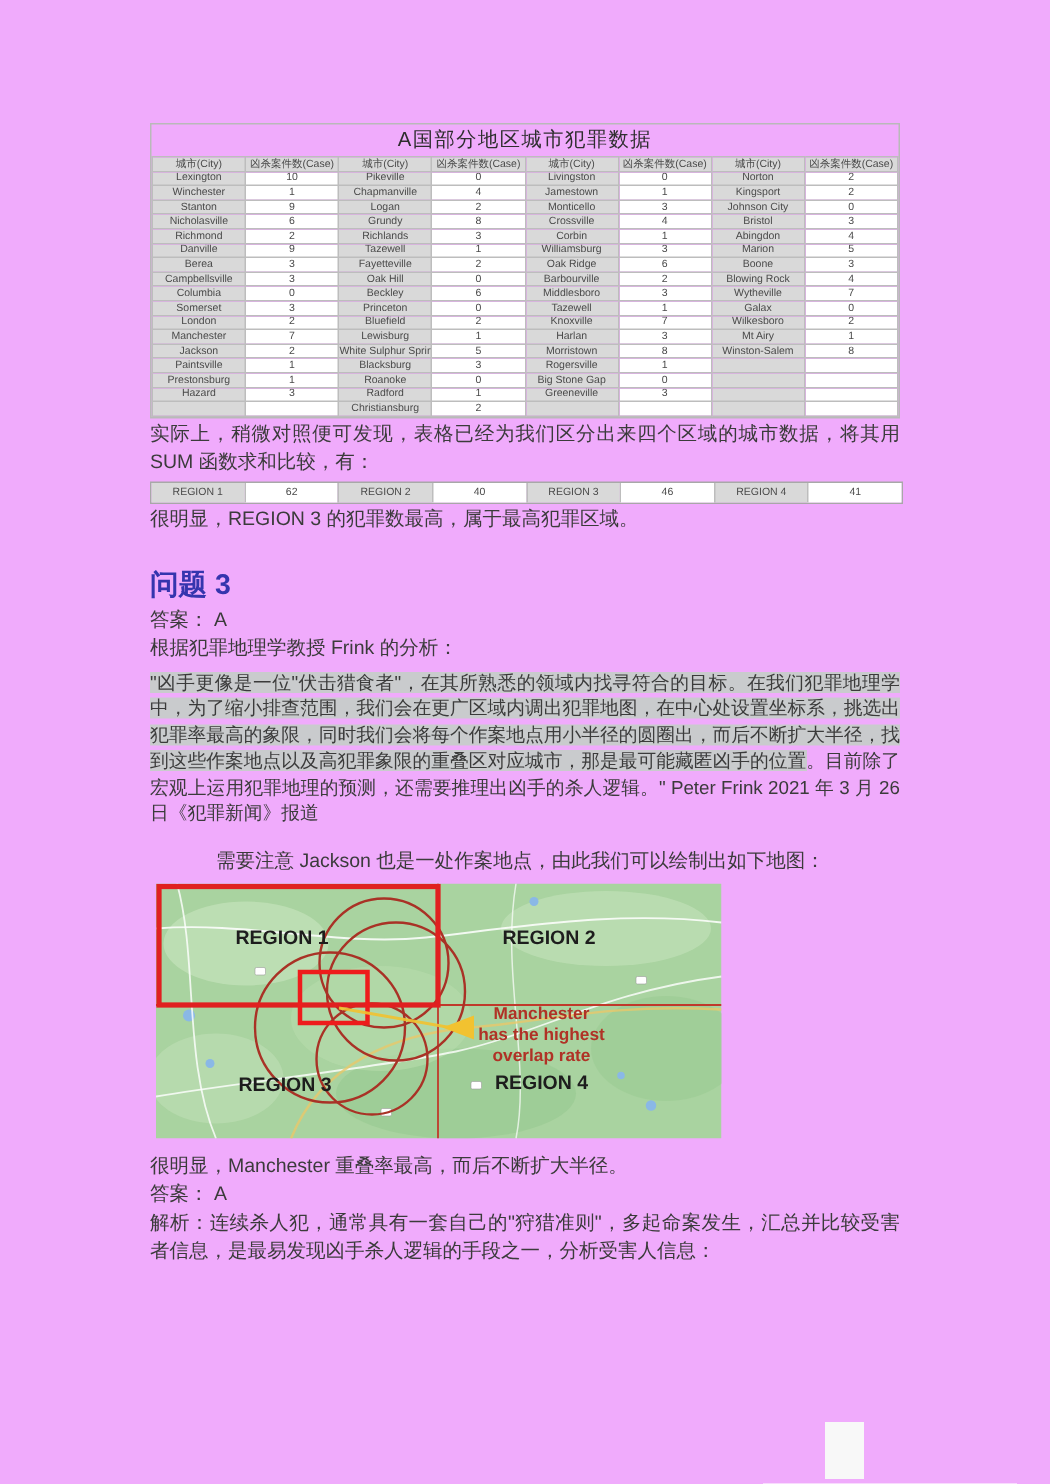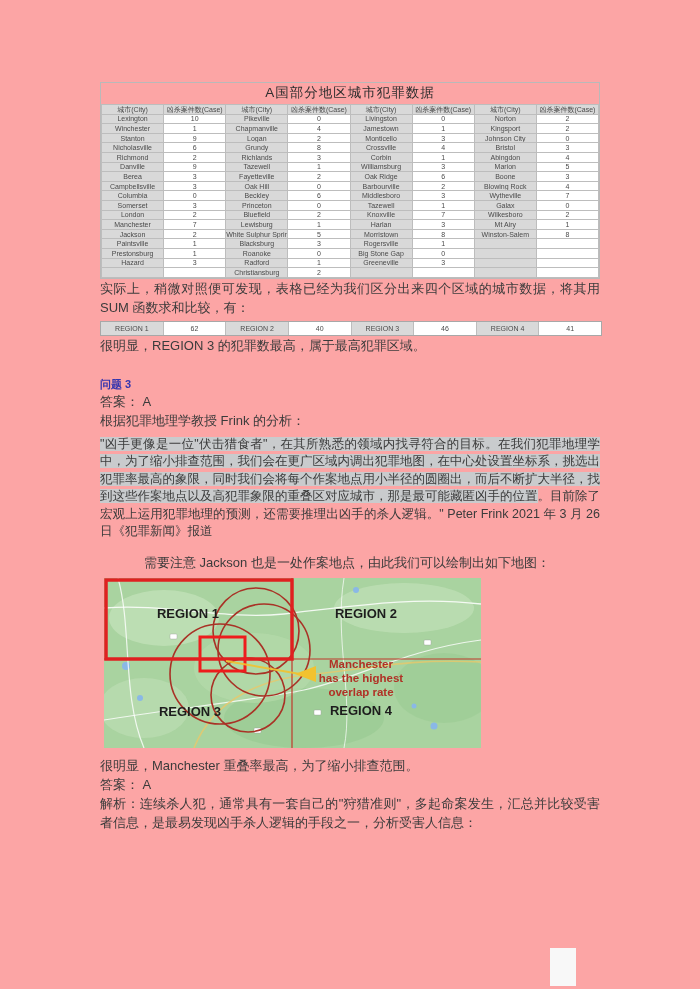--- a/index.html
+++ b/index.html
@@ -1,35 +1,35 @@
 <!DOCTYPE html>
 <html><head>
 <meta charset="utf-8">
 <style>
   html,body{margin:0;padding:0;background:#ffffff;}
-  .page{position:relative;width:700px;height:989px;background:#fca5a5;overflow:hidden;
+  .page{position:relative;width:700px;height:989px;background:#f0abfc;overflow:hidden;
         font-family:"Liberation Sans",sans-serif;color:#3b3b3b;}
   .content{position:absolute;left:100px;top:82px;width:500px;}
 
   
   .tablebox{border:1px solid #b9b9b9;}
   .tbl-title{text-align:center;font-size:13.5px;font-weight:500;color:#2e2e2e;
              padding:1px 0 2px 0;letter-spacing:1px;}
   table.crime{width:100%;border-collapse:collapse;table-layout:fixed;font-size:7px;
               color:#4a4a4a;}
   table.crime th,table.crime td{border:1px solid #bdbdbd;height:8.6px;line-height:1;
               text-align:center;padding:0;white-space:nowrap;overflow:hidden;font-weight:normal;}
   table.crime th{background:#d9d9d9;}
   td.city{background:#d9d9d9;}
   td.num{background:#ffffff;}
 
   
   .para{font-size:13px;line-height:19px;text-align:justify;margin:0;}
   .mt5{margin-top:0;} .mt6{margin-top:6px;margin-left:44px;} .mt8{margin-top:8px;}
-  .qhead{font-size:11px;font-weight:bold;color:#3535ae;margin:0;}
+  .qhead{font-size:19px;font-weight:bold;color:#3535ae;margin:0;}
   .quote{font-size:12.5px;line-height:17.5px;text-align:justify;margin-top:6px;}
   .hl{background:#c9cbcd;}
 
   
   .regionbar{display:flex;width:500px;border:1px solid #a8a8a8;margin-top:4px;
              font-size:7px;color:#4a4a4a;}
   .regionbar .cell{flex:1;height:13px;line-height:13px;text-align:center;
              border-left:1px solid #bdbdbd;}
   .regionbar .cell:first-child{border-left:none;}
   .regionbar .rlabel{background:#d9d9d9;}
@@ -304,21 +304,21 @@
         <text x="262" y="40" text-anchor="middle" font-size="13" font-weight="bold" fill="#1d1d1d">REGION 2</text>
         <text x="86" y="138" text-anchor="middle" font-size="13" font-weight="bold" fill="#1d1d1d">REGION 3</text>
         <text x="257" y="137" text-anchor="middle" font-size="13" font-weight="bold" fill="#1d1d1d">REGION 4</text>
 
         <text x="257" y="90" text-anchor="middle" font-size="11.5" font-weight="bold" fill="#b03226">Manchester</text>
         <text x="257" y="104" text-anchor="middle" font-size="11.5" font-weight="bold" fill="#b03226">has the highest</text>
         <text x="257" y="118" text-anchor="middle" font-size="11.5" font-weight="bold" fill="#b03226">overlap rate</text>
       </svg>
     </div>
 
-    <p class="para mt8">很明显，Manchester 重叠率最高，为了缩小排查范围。</p>
+    <p class="para mt8">很明显，Manchester 重叠率最高，而后不断扩大半径。</p>
 
     <p class="para">答案： A</p>
     <p class="para">解析：连续杀人犯，通常具有一套自己的"狩猎准则"，多起命案发生，汇总并比较受害者信息，是最易发现凶手杀人逻辑的手段之一，分析受害人信息：</p>
 
   </div>
 
   <div class="watermark"></div>
 </div>
 
 </body></html>

